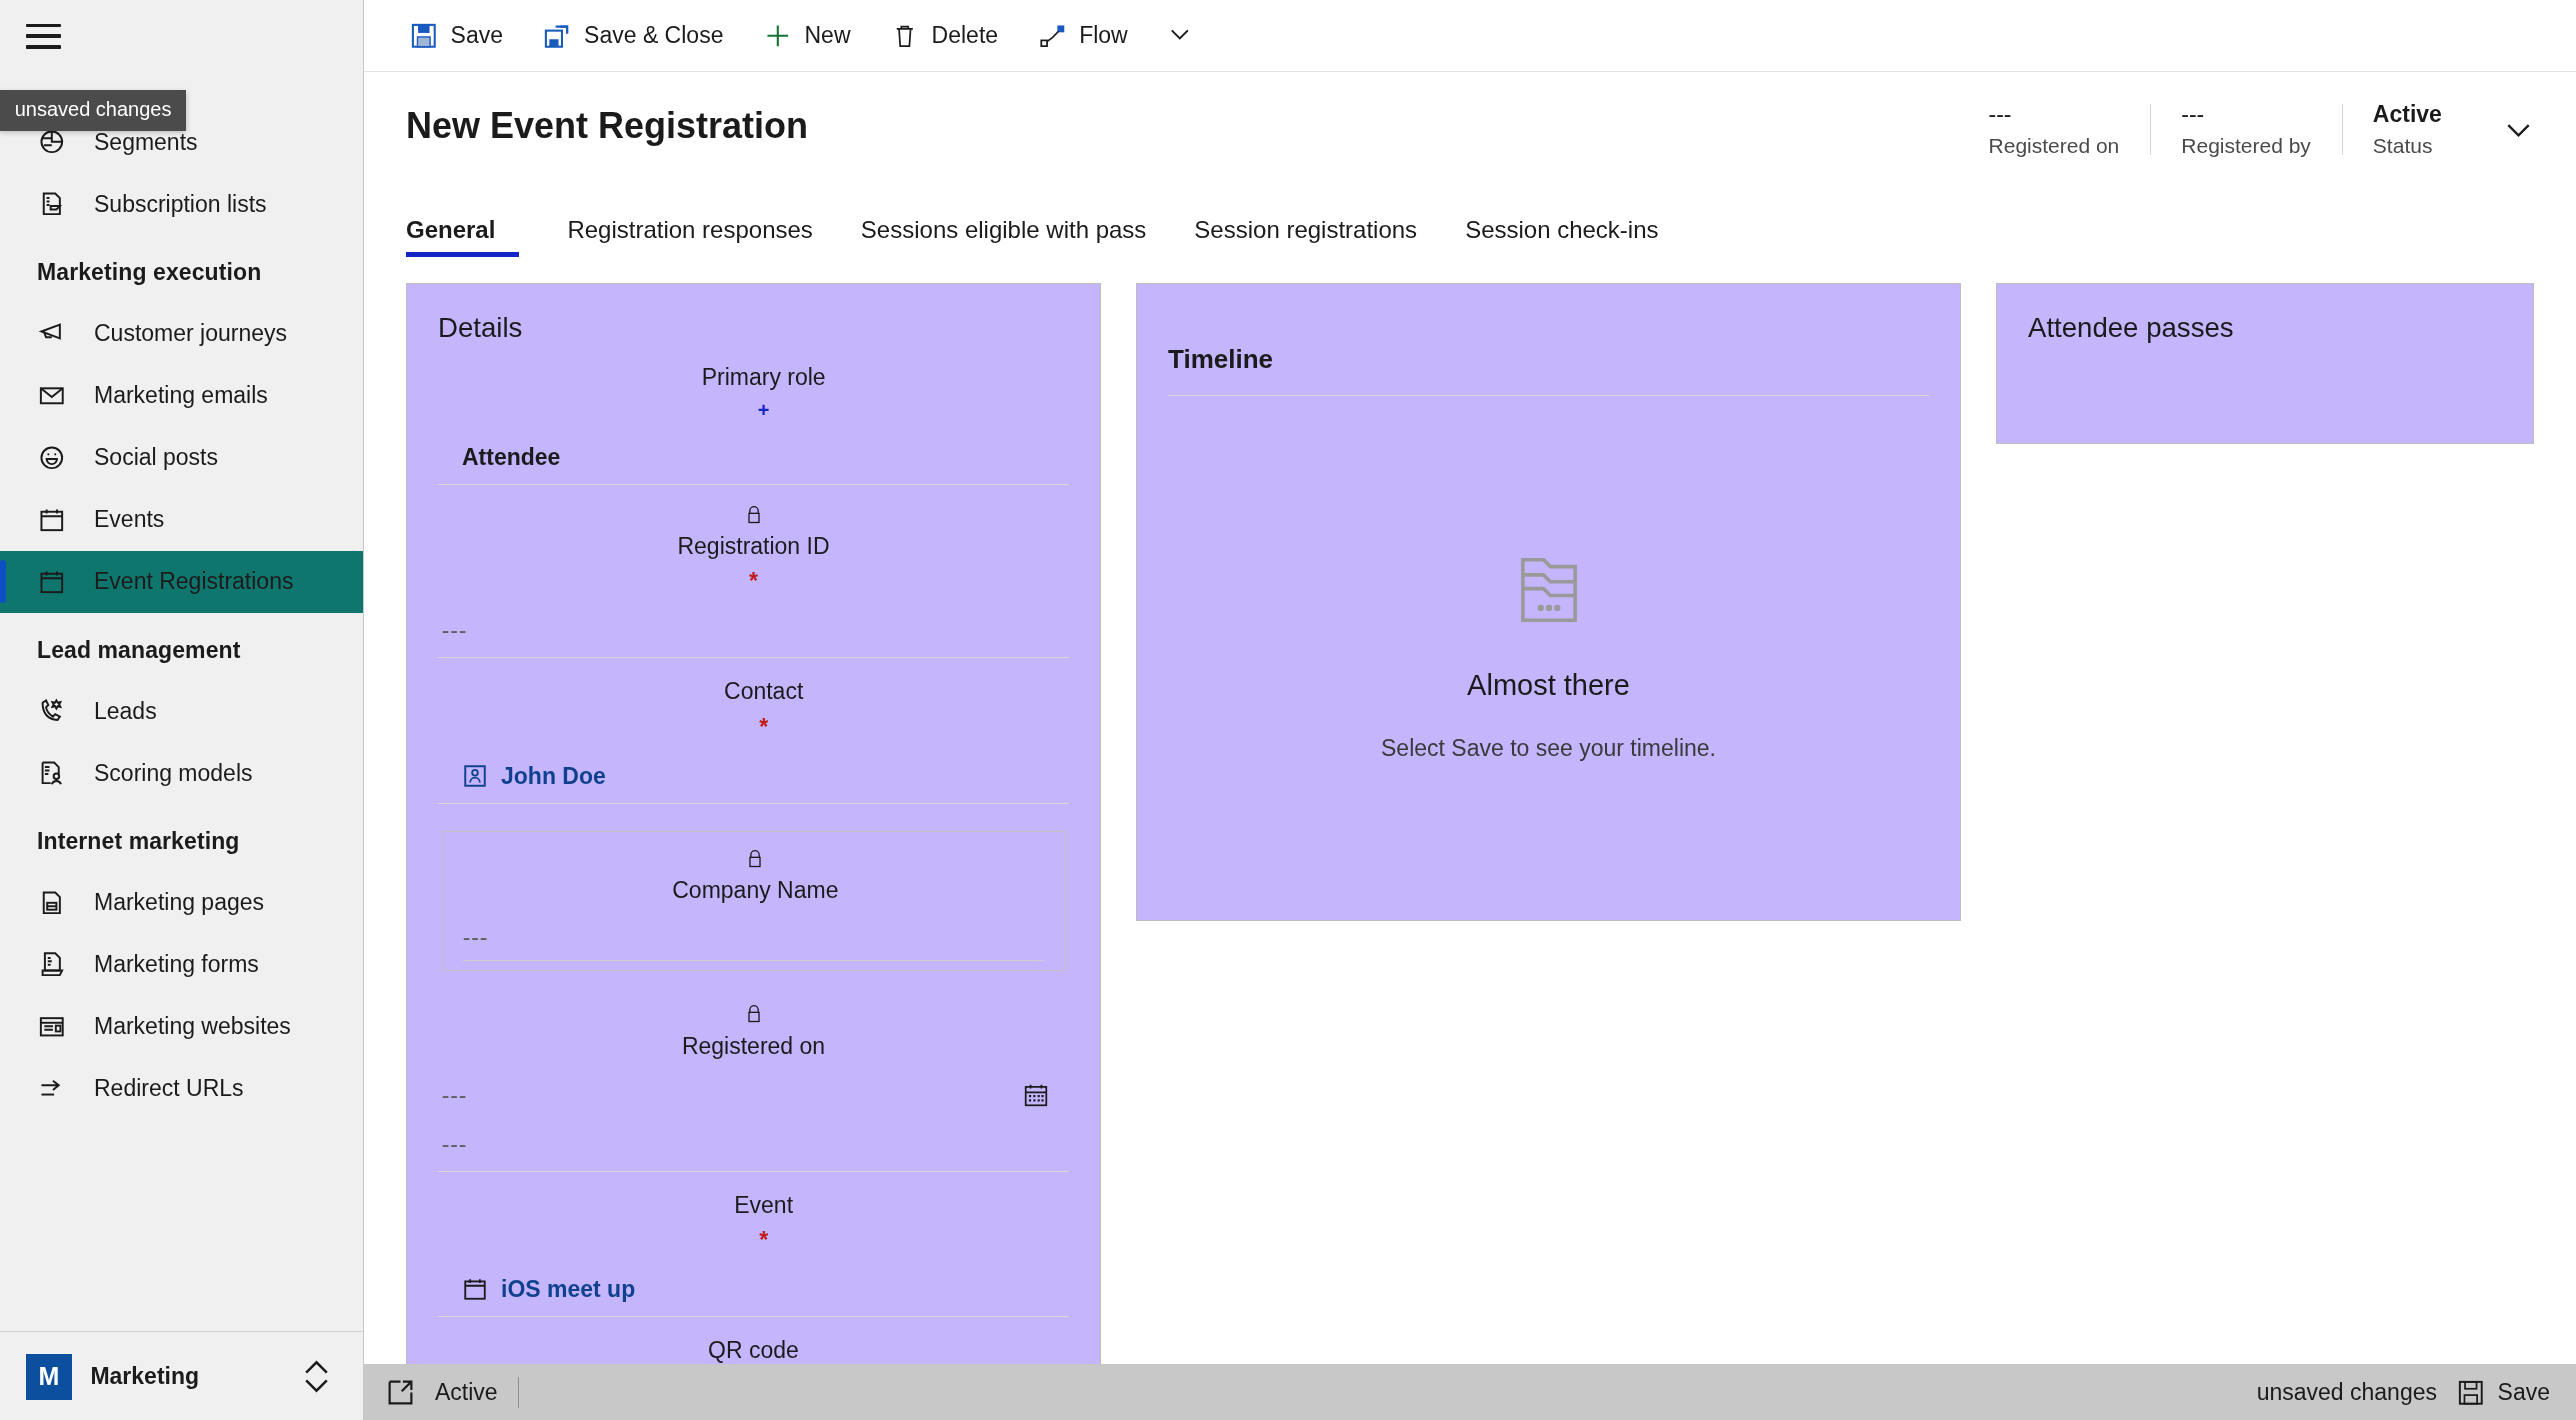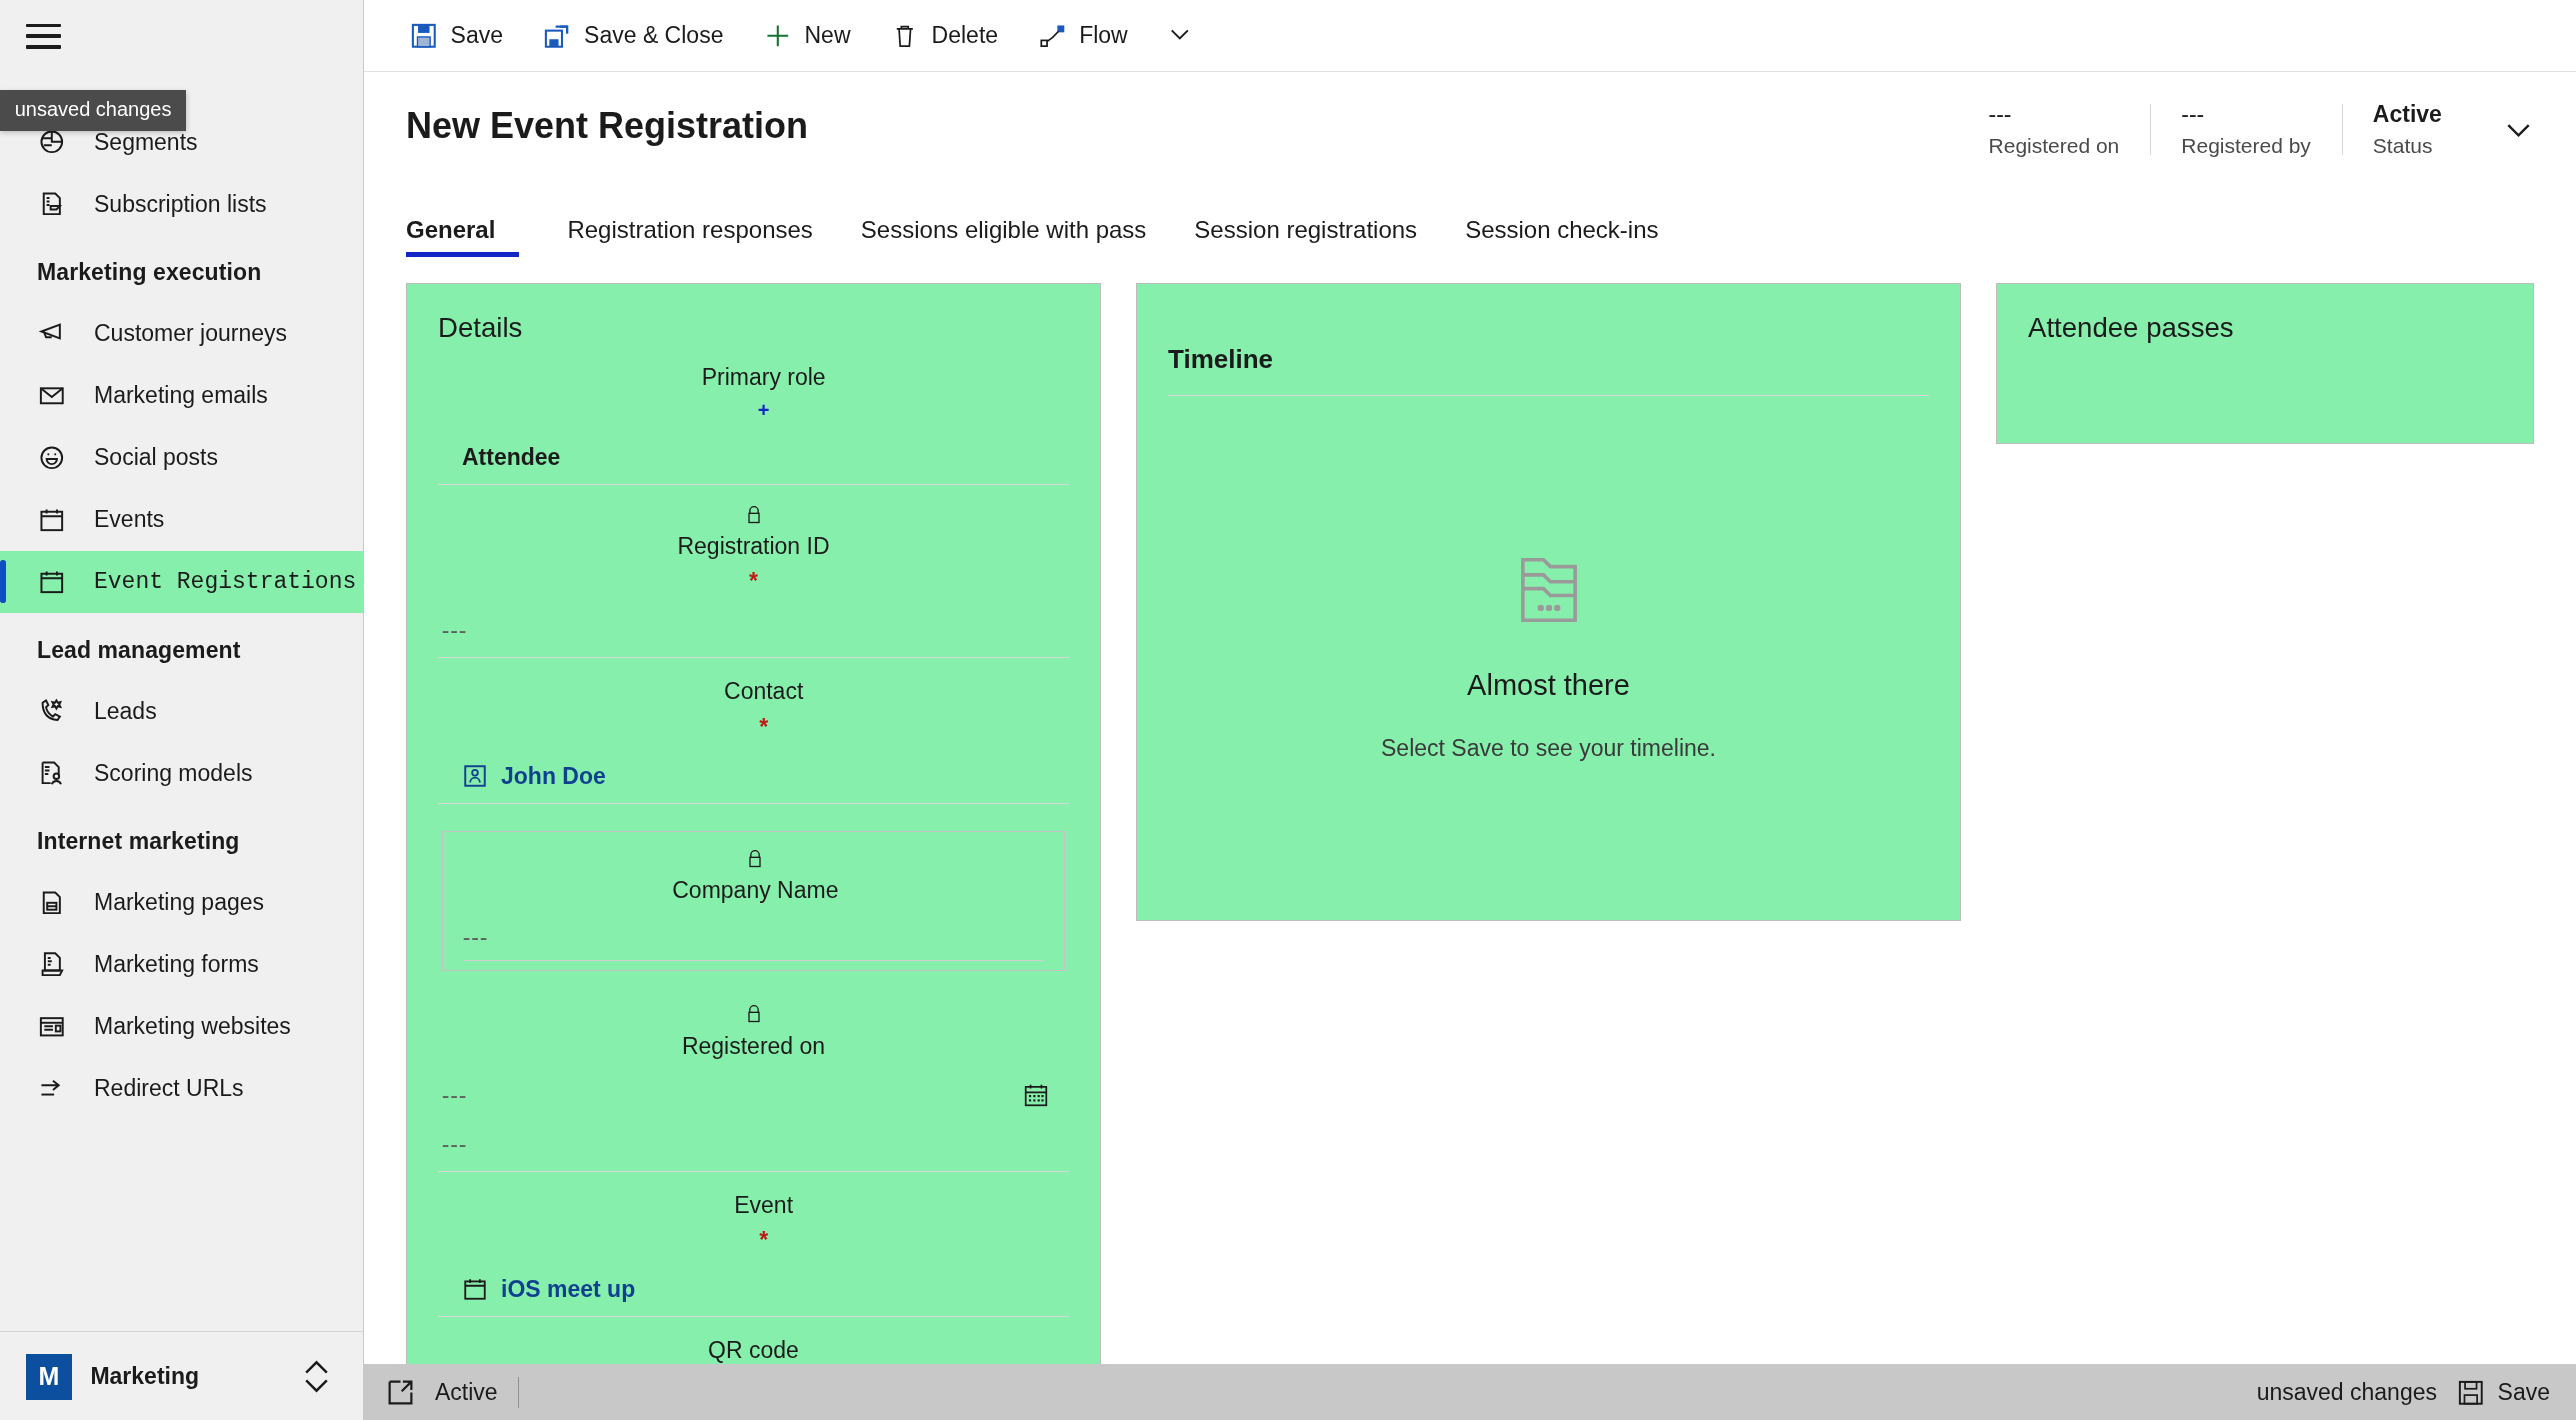--- a/index.html
+++ b/index.html
@@ -29,21 +29,21 @@
   .nav-hidden-row { height: 39px; }
 
   .nav-group-title {
     font-size: 23px; font-weight: bold; color: #1b1b1b;
     padding: 24px 0 16.5px 37px; letter-spacing: 0.1px;
   }
   .nav-item {
     height: 62px; display: flex; align-items: center;
     padding-left: 37px; gap: 28px; cursor: pointer; position: relative;
   }
-  .nav-item.active { background: #86efac; font-family: Liberation Mono, monospace; }
+  .nav-item.active { background: #0f766e; }
   .nav-item.active::before {
     content:""; position:absolute; left:0; top: 9.2px; bottom: 9.2px; width: 5.5px;
     background: #0f4fc4; border-radius: 2.8px;
   }
   .nav-ico { width: 29px; height: 29px; flex: 0 0 29px; display: flex; align-items:center; justify-content:center; }
   .nav-ico svg { width: 27.6px; height: 27.6px; }
   .nav-label { font-size: 23px; color: #1b1b1b; white-space: nowrap; }
 
   .tooltip {
     position: absolute; left: 0; top: 90px;
@@ -101,21 +101,21 @@
   }
   .tab:first-child { padding-left: 0; margin-right: 24px; }
   .tab.active { font-weight: bold; }
   .tab.active::after {
     content:""; position:absolute; left:0; right:24px; bottom:0; height:5.5px; background:#1226c8;
   }
   .tab:first-child.active::after { left:0; right:0; }
 
   .content { flex: 1; display: flex; gap: 35px; padding: 26px 42px 0 42px; overflow: hidden; }
 
-  .card { background: #86efac; border: 0.9px solid #bdbdbd; }
+  .card { background: #c4b5fd; border: 0.9px solid #bdbdbd; }
 
   
   .col-details { width: 695px; flex: 0 0 695px; }
   .details-card { height: 100%; padding: 27.6px 31px 0 31px; }
   .card-title { font-size: 27.6px; color: #1b1b1b; }
 
   .field { padding: 20px 3.7px 13px 3.7px; border-bottom: 0.9px solid #d8d8d8; }
   .field.no-rule { border-bottom: none; }
   .field-label {
     font-size: 23px; color: #1b1b1b; display:flex; align-items:center; gap:8.3px;flex-direction:column;

